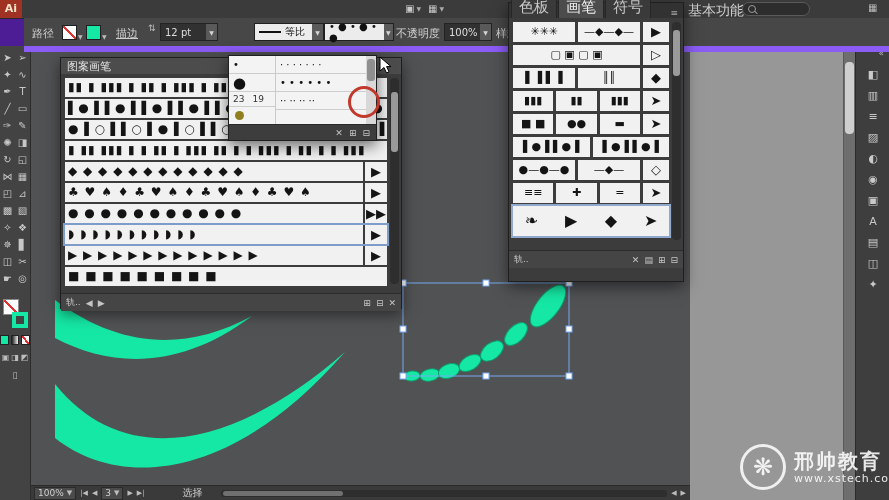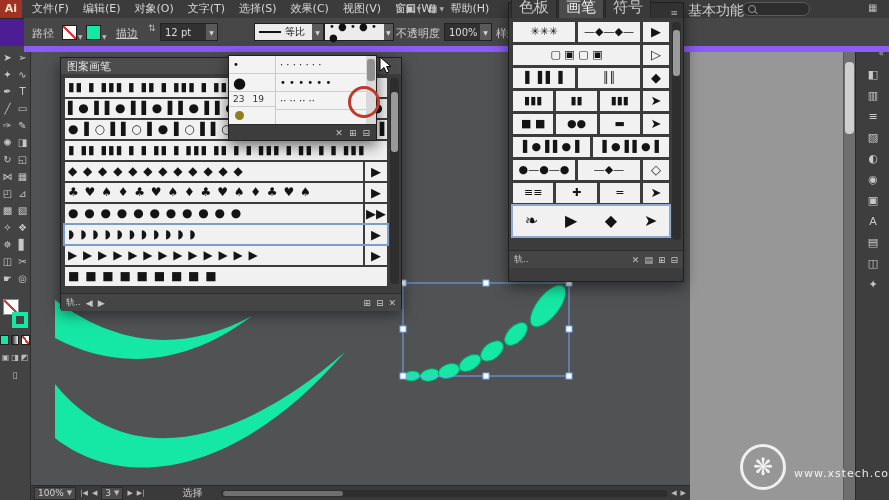--- a/index.html
+++ b/index.html
@@ -124,32 +124,20 @@
   .wm-title{font-size:20px;font-weight:bold;letter-spacing:2px;line-height:22px;white-space:nowrap;}
   .wm-url{font-size:11px;letter-spacing:1px;}
 </style>
 </head>
 <body>
 
 <div class="app" style="--teal: #15e8a4; --sel: #76a9f0; --ann: #c0392b;">
 
   <header class="menubar">
     <div class="logo">Ai</div>
-    <nav class="menus">
-
-    <span class="menu-item">文件(F)</span>
-        <span class="menu-item">编辑(E)</span>
-        <span class="menu-item">对象(O)</span>
-        <span class="menu-item">文字(T)</span>
-        <span class="menu-item">选择(S)</span>
-        <span class="menu-item">效果(C)</span>
-        <span class="menu-item">视图(V)</span>
-        <span class="menu-item">窗口(W)</span>
-        <span class="menu-item">帮助(H)</span>
-      </nav>
     <span class="mb-ico" style="left:405px;">
       <span>▣</span>
       <span class="mb-caret">▼</span>
     </span>
     <span class="mb-ico" style="left:428px;">
       <span>▦</span>
       <span class="mb-caret">▼</span>
     </span>
     <div class="workspace">
       <span class="ws-grid"></span>
@@ -486,18 +474,18 @@
 
   <div class="cursor">
     <svg width="14" height="20">
         <polygon points="1,1 1,15 5,11.5 7.5,17 10,15.8 7.6,10.6 12,10.6" fill="#ffffff" stroke="#000000" stroke-width="1"></polygon>
       </svg>
   </div>
 
   <div class="watermark">
     <span class="wm-logo">❋</span>
     <span>
-      <br>
+      <span class="wm-title">邢帅教育</span><br>
       <span class="wm-url">www.xstech.com</span>
     </span>
   </div>
 
 </div>
 
 </body></html>

